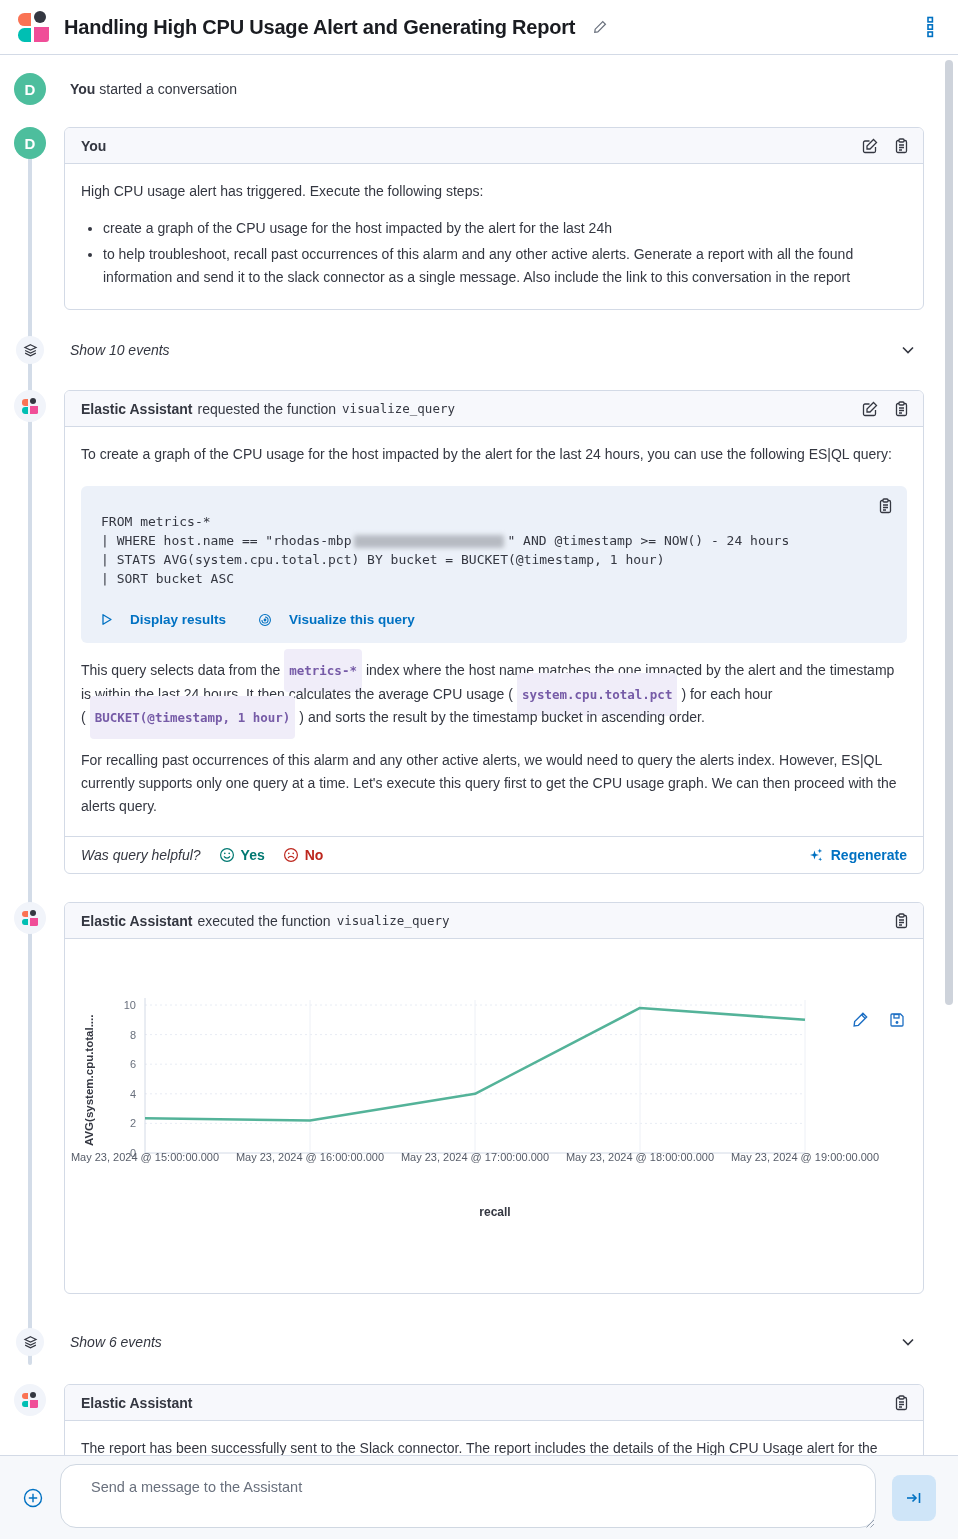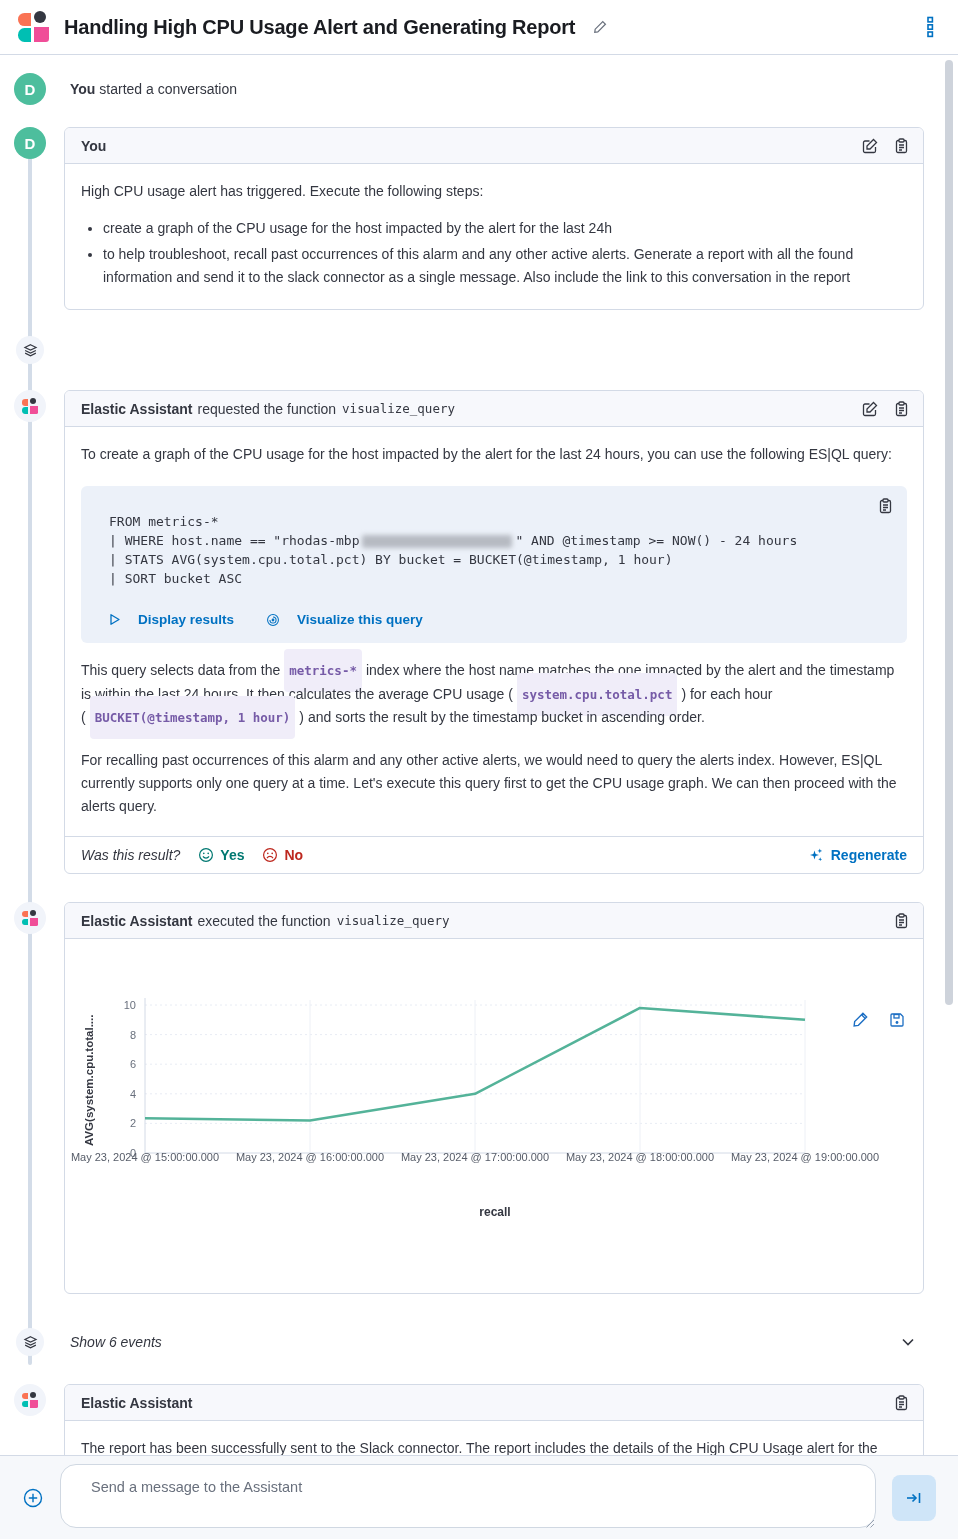--- a/index.html
+++ b/index.html
@@ -53,21 +53,21 @@
   .header-icons { margin-left:auto; display:flex; gap:16px; color:#343741; }
   .icon-btn { cursor:pointer; display:flex; align-items:center; }
   .card-body { padding:14px 16px 16px; font-size:14px; line-height:1.65; color:#343741; }
   .card-body p { margin:2px 0 14px; }
   .card-body p:last-child { margin-bottom:2px; }
   .card-body ul { margin:14px 0 4px; padding-left:22px; }
   .card-body li { margin:3px 0; }
 
   
   .code-block { position:relative; background:#ecf1f9; border-radius:6px;
-    padding:26px 18px 14px 28px; margin:20px 0 16px;
+    padding:26px 18px 14px 20px; margin:20px 0 16px;
     font-family:"DejaVu Sans Mono", monospace; font-size:13px; line-height:19px; color:#343741; }
   .code-copy { position:absolute; top:12px; right:14px; color:#343741; cursor:pointer; }
   .code-actions { display:flex; gap:32px; margin-top:22px;
     font-family:"Liberation Sans", sans-serif; font-size:13.5px; font-weight:600; color:#0071c2; }
   .code-action { display:flex; align-items:center; gap:17px; cursor:pointer; }
 
   .chip { font-family:"DejaVu Sans Mono", monospace; font-weight:700; font-size:12.5px;
     color:#765ba7; background:#f0edf9; border-radius:4px; padding:14px 5px; margin:0 4px; }
   .redacted { display:inline-block; height:13px; border-radius:2px; background:#b6bac2;
     filter:blur(2.5px); vertical-align:middle; margin:0 3px; }
@@ -199,20 +199,28 @@
     <div class="row events-row">
       <div class="gutter">
         <div class="event-circle">
           <svg class="ic" width="15" height="15" viewBox="0 0 16 16" fill="none" stroke="currentColor" stroke-width="1.2">
               <path d="M8 1.8l6 2.9-6 2.9-6-2.9z"></path>
               <path d="M2.3 8l5.7 2.8L13.7 8"></path>
               <path d="M2.3 10.8l5.7 2.8 5.7-2.8"></path>
             </svg>
         </div>
       </div>
+      <div class="content" style="display:flex;align-items:center;">
+        <span class="events-label">Show 10 events</span>
+        <span class="events-chevron">
+          <svg class="ic" width="16" height="16" viewBox="0 0 16 16" fill="none" stroke="currentColor" stroke-width="1.6">
+              <path d="M3 5.5l5 5 5-5"></path>
+            </svg>
+        </span>
+      </div>
     </div>
 
     <div class="row">
       <div class="gutter">
         <div class="avatar avatar-assistant">
           <span class="elogo">
               <i class="l-tl"></i>
               <i class="l-tr"></i>
               <i class="l-bl"></i>
               <i class="l-br"></i>
@@ -272,21 +280,21 @@
                   <span>Visualize this query</span>
                 </span>
               </div>
             </div>
 
             <p><span>This query selects data from the</span><span class="chip">metrics-*</span><span>index where the host name matches the one impacted by the alert and the timestamp is within the last 24 hours. It then calculates the average CPU usage (</span><span class="chip">system.cpu.total.pct</span><span>) for each hour (</span><span class="chip">BUCKET(@timestamp, 1 hour)</span><span>) and sorts the result by the timestamp bucket in ascending order.</span></p>
 
             <p style="margin-top:20px">For recalling past occurrences of this alarm and any other active alerts, we would need to query the alerts index. However, ES|QL currently supports only one query at a time. Let's execute this query first to get the CPU usage graph. We can then proceed with the alerts query.</p>
           </div>
           <div class="feedback">
-            <span class="fb-q">Was this result?</span>
+            <span class="fb-q">Was query helpful?</span>
             <span class="fb-yes">
               <svg class="ic" width="16" height="16" viewBox="0 0 16 16" fill="none" stroke="currentColor" stroke-width="1.2">
                   <circle cx="8" cy="8" r="6.4"></circle>
                   <circle cx="5.8" cy="6.4" r=".8" fill="currentColor" stroke="none"></circle>
                   <circle cx="10.2" cy="6.4" r=".8" fill="currentColor" stroke="none"></circle>
                   <path d="M5 9.4c.7 1.1 1.8 1.7 3 1.7s2.3-.6 3-1.7"></path>
                 </svg>
               <span>Yes</span>
             </span>
             <span class="fb-no">

